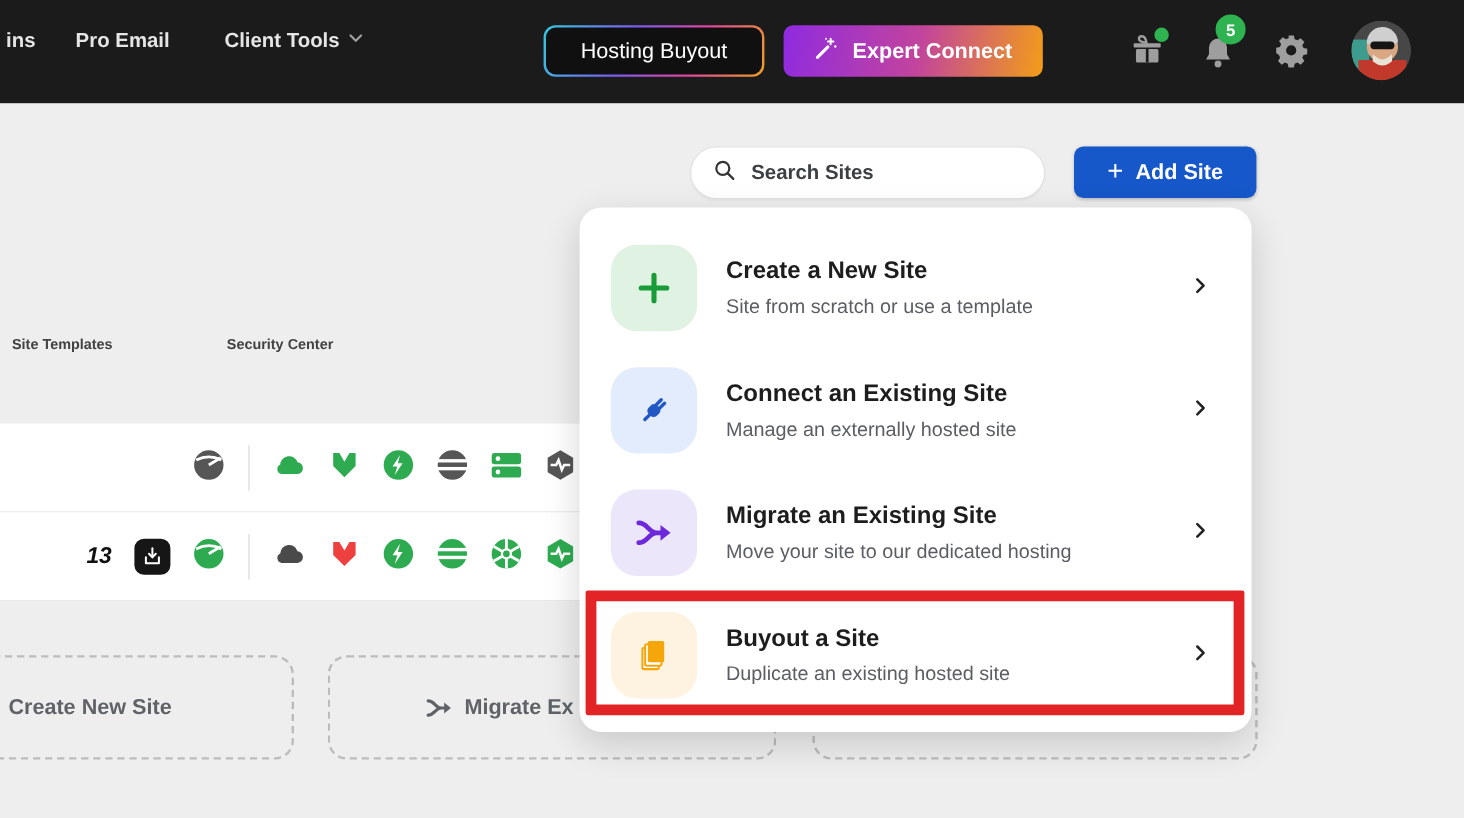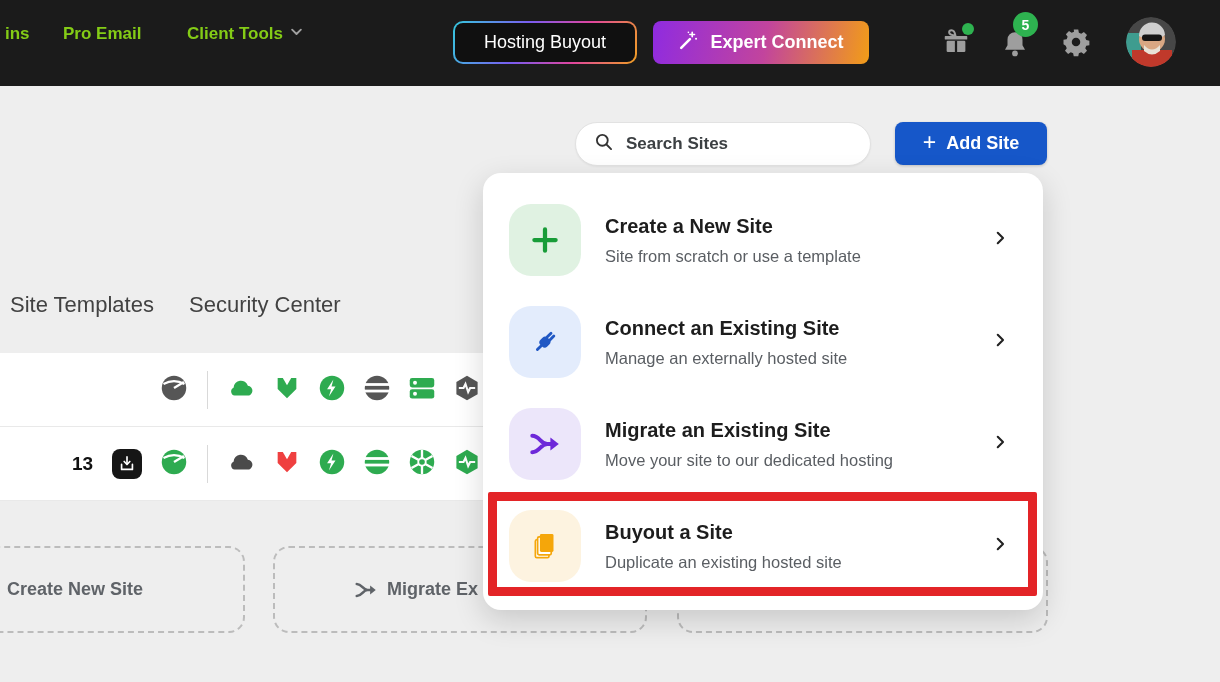--- a/index.html
+++ b/index.html
@@ -3,21 +3,21 @@
 <meta charset="utf-8">
 <style>
   * { margin:0; padding:0; box-sizing:border-box; }
   html,body { width:1220px; height:682px; overflow:hidden; }
   body { font-family:"Liberation Sans", sans-serif; background:#eeeeee; position:relative; }
   .abs { position:absolute; }
 
   
   .topbar { position:absolute; left:0; top:0; width:1220px; height:86px; background:#1b1b1b; z-index:5; }
   .nav-item { position:absolute; top:0; height:68px; display:flex; align-items:center; gap:6px;
-              color:#84cc16; font-size:17px; font-weight:700; cursor:pointer; }
+              color:#e5e5e5; font-size:17px; font-weight:700; cursor:pointer; }
   .pill-wrap { position:absolute; top:21px; height:43px; border-radius:10px; padding:2px;
                background:linear-gradient(115deg,#35c8dd,#7a5cf0 38%,#e0459e 68%,#f0a022); }
   .pill-inner { width:100%; height:100%; border-radius:8px; background:#101010; color:#fff;
                 display:flex; align-items:center; justify-content:center; font-size:18px; font-weight:400; }
   .btn-expert { position:absolute; top:21px; height:43px; border-radius:8px;
                 background:linear-gradient(100deg,#8f2be0,#c2449d 52%,#f29d17);
                 color:#fff; display:flex; align-items:center; justify-content:center; gap:10px;
                 font-size:18px; font-weight:700; cursor:pointer; }
   .top-ico { position:absolute; top:27px; width:30px; height:30px; cursor:pointer; }
   .green-dot { position:absolute; width:12px; height:12px; border-radius:50%; background:#2eb350; }
@@ -33,21 +33,21 @@
                  padding-left:18px; gap:12px; box-shadow:0 1px 2px rgba(0,0,0,.05); }
   .search-pill input { border:none; outline:none; font-family:"Liberation Sans",sans-serif;
                  font-size:17px; font-weight:700; color:#b91c1c; width:200px; background:transparent; }
   .search-pill input::placeholder { color:#3c4043; opacity:1; }
   .btn-add { position:absolute; left:895px; top:122px; width:152px; height:43px; background:#1657c9;
              border-radius:8px; color:#fff; display:flex; align-items:center; justify-content:center;
              gap:10px; font-size:18px; font-weight:700; cursor:pointer; box-shadow:0 1px 3px rgba(0,0,0,.2); }
   .btn-add .plus { font-size:23px; font-weight:400; margin-top:-2px; }
 
   
-  .tab { position:absolute; top:292px; font-size:22px; font-weight:400; color:#424242; cursor:pointer; }
+  .tab { position:absolute; top:280px; font-size:12px; font-weight:700; color:#424242; cursor:pointer; }
 
   
   .rows { position:absolute; left:0; top:353px; width:770px; }
   .srow { position:relative; width:770px; height:74px; background:#fff; border-bottom:1px solid #e9e9e9; }
   .srow .cell { position:absolute; top:50%; transform:translateY(-50%); }
   .vdiv { position:absolute; left:207px; top:18px; width:1px; height:38px; background:#d9d9d9; }
   .ico28 { width:28px; height:28px; }
   .updates { font-size:19px; font-weight:700; color:#111; }
   .dlbox { width:30px; height:30px; background:#161616; border-radius:8px;
            display:flex; align-items:center; justify-content:center; }
@@ -220,21 +220,21 @@
     </span>
     <span class="cell" style="left:453px;">
       <svg class="ico28" viewBox="0 0 24 24">
           <path d="M12 1.5l9.1 5.25v10.5L12 22.5l-9.1-5.25V6.75z" fill="#565656"></path>
           <polyline points="5,12 9,12 10.7,8.5 13,15.5 14.7,12 19,12" stroke="#fff" stroke-width="1.8" fill="none"></polyline>
         </svg>
     </span>
   </div>
 
   <div class="srow">
-    <span class="cell updates" style="left:72px;">13</span>
+    <span class="cell updates" style="left:72px;font-style:italic;">13</span>
     <span class="cell" style="left:112px;">
       <span class="dlbox">
         <svg width="20" height="20" viewBox="0 0 24 24" fill="none" stroke="#fff" stroke-width="2" stroke-linecap="round" stroke-linejoin="round">
           <path d="M12 3.5v8.5"></path>
             <path d="M8.6 9l3.4 3.6L15.4 9"></path>
             <path d="M5.5 12.5v6h13v-6"></path>
         </svg>
       </span>
     </span>
     <span class="cell" style="left:160px;">

